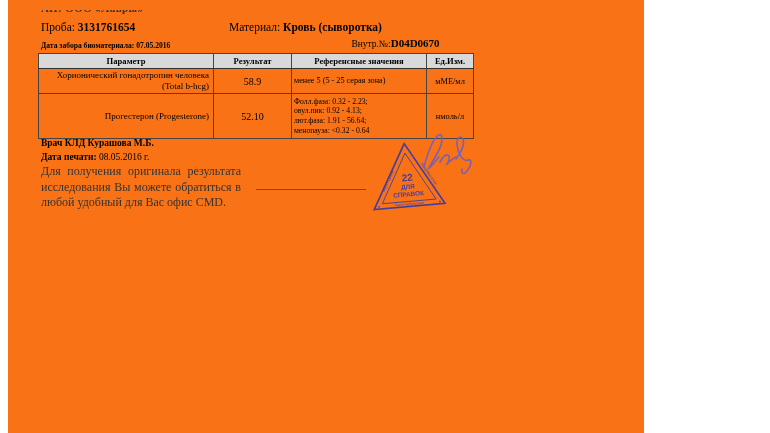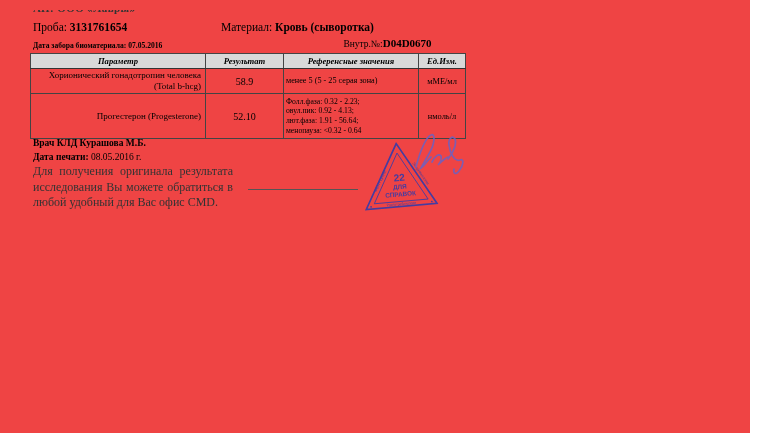--- a/index.html
+++ b/index.html
@@ -1,36 +1,36 @@
 <!DOCTYPE html>
 <html><head>
 <meta charset="utf-8">
 <style>
   html,body{margin:0;padding:0;background:#fff;}
-  .canvas{position:relative;width:750px;height:433px;background:#ef4444;overflow:hidden;
-          font-family:"Liberation Serif", serif;color:#000;}
+  .canvas{position:relative;width:636px;height:433px;background:#f97316;overflow:hidden;
+          font-family:"Liberation Serif", serif;color:#000;margin-left:8px;}
 
   
   .clipped-line{position:absolute;left:33px;top:10px;height:8px;width:130px;overflow:hidden;}
   .clipped-line span{display:block;margin-top:-8px;font-size:11px;font-weight:bold;color:#333;letter-spacing:.4px;}
 
   .sample-line{position:absolute;left:33px;top:21px;font-size:11.5px;}
   .material-line{position:absolute;left:221px;top:21px;font-size:11.5px;}
   .bold{font-weight:bold;}
 
   .collection-date{position:absolute;left:33px;top:41px;font-size:7.6px;font-weight:bold;}
   .internal-number{position:absolute;left:305px;top:37px;width:165px;text-align:center;font-size:9.5px;}
   .internal-number .num{font-weight:bold;font-size:11px;}
 
   
   table.results{position:absolute;left:30px;top:53px;border-collapse:collapse;table-layout:fixed;
                 border:1.4px solid #333;}
   table.results th, table.results td{border:1px solid #444;overflow:hidden;}
   table.results th{background:#d9d9d9;font-size:8.6px;font-weight:bold;text-align:center;
-                   height:12px;padding:1px 2px;border-bottom:1.4px solid #333;font-style:italic;}
+                   height:12px;padding:1px 2px;border-bottom:1.4px solid #333;}
   td.param{font-size:9px;text-align:right;padding:1px 4px;line-height:1.2;}
   td.result{font-size:10px;text-align:center;}
   td.refs{font-size:8.2px;text-align:left;line-height:1.25;padding:1px 2px;}
   td.refs .ref-ln{white-space:nowrap;}
   td.unit{font-size:8.4px;text-align:center;}
   tr.row-1 td{height:22px;}
   tr.row-2 td{height:42px;}
   tr.row-2 td.refs{font-size:7.7px;}
 
   

